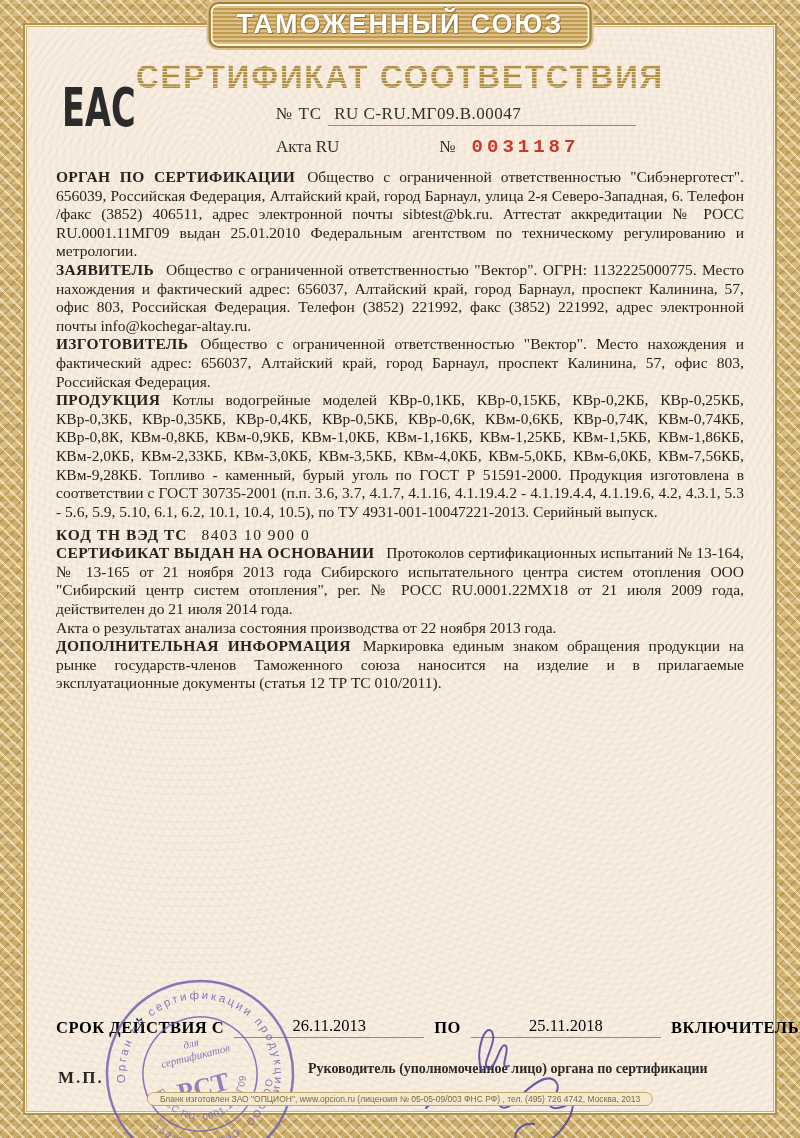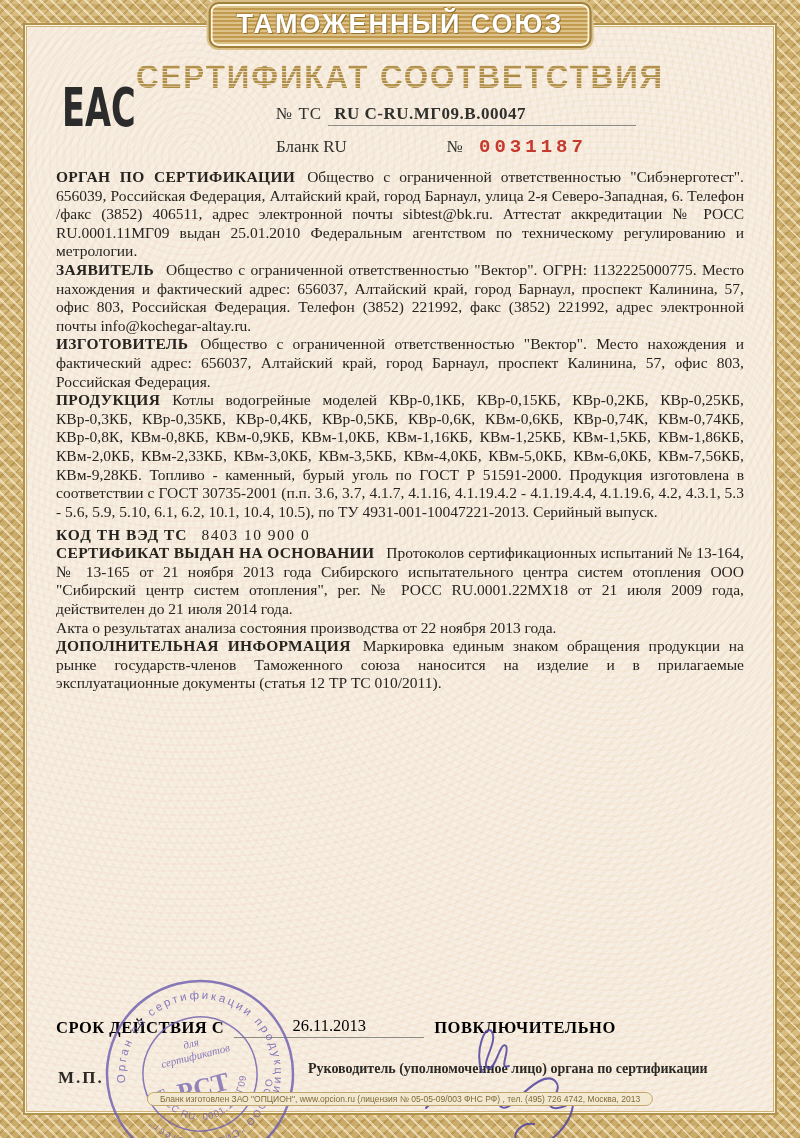--- a/index.html
+++ b/index.html
@@ -61,21 +61,21 @@
   @supports ((-webkit-background-clip:text) or (background-clip:text)){
     .title{
       background:repeating-linear-gradient(0deg,#a5854021 0 1px,#ab8b46 1px 3px,#d3b97e 3px 4px,#b2924e 4px 6px);
       -webkit-background-clip:text;background-clip:text;color:transparent;
     }
   }
   .numline{position:absolute;top:78px;left:244px;font-size:17px;color:#30302c;white-space:nowrap;}
   .numline .lbl{letter-spacing:1px;}
   .numline .val{
     display:inline-block;min-width:296px;margin-left:6px;padding:0 6px 1px;
-    border-bottom:1px solid #8d8d88;letter-spacing:.5px;font-weight:bold;
+    border-bottom:1px solid #8d8d88;letter-spacing:.5px;
   }
   .seriesline{position:absolute;top:110px;left:244px;font-size:17px;color:#30302c;white-space:nowrap;}
   .seriesline .no{margin-left:100px;}
   .serial{
     margin-left:16px;
     font-family:Liberation Mono, monospace;font-weight:bold;
     font-size:19px;letter-spacing:4px;color:#c53a2c;
   }
   
   .body{position:relative;padding:0 24px;color:#272420;}
@@ -130,21 +130,21 @@
   <div class="page">
 
     <div class="hdr">
       <div class="plaque">ТАМОЖЕННЫЙ СОЮЗ</div>
       <div class="eac">ЕАС</div>
       <div class="title">СЕРТИФИКАТ СООТВЕТСТВИЯ</div>
       <div class="numline">
         <span class="lbl">№ ТС</span><span class="val">RU C-RU.МГ09.В.00047</span>
       </div>
       <div class="seriesline">
-        <span>Бланк RU</span><span class="no">№</span><span class="serial">0031187</span>
+        <span>Акта RU</span><span class="no">№</span><span class="serial">0031187</span>
       </div>
     </div>
 
     <div class="body">
       <p class="sec m-organ"><b>ОРГАН ПО СЕРТИФИКАЦИИ</b><span>Общество с ограниченной ответственностью "Сибэнерготест". 656039, Российская Федерация, Алтайский край, город Барнаул, улица 2-я Северо-Западная, 6. Телефон /факс (3852) 406511, адрес электронной почты sibtest@bk.ru. Аттестат аккредитации № РОСС RU.0001.11МГ09 выдан 25.01.2010 Федеральным агентством по техническому регулированию и метрологии.</span></p>
 
       <p class="sec m-zayav"><b>ЗАЯВИТЕЛЬ</b><span>Общество с ограниченной ответственностью "Вектор". ОГРН: 1132225000775. Место нахождения и фактический адрес: 656037, Алтайский край, город Барнаул, проспект Калинина, 57, офис 803, Российская Федерация. Телефон (3852) 221992, факс (3852) 221992, адрес электронной почты info@kochegar-altay.ru.</span></p>
 
       <p class="sec m-izgot"><b>ИЗГОТОВИТЕЛЬ</b><span>Общество с ограниченной ответственностью "Вектор". Место нахождения и фактический адрес: 656037, Алтайский край, город Барнаул, проспект Калинина, 57, офис 803, Российская Федерация.</span></p>
 
@@ -157,20 +157,21 @@
       <p class="extra">Акта о результатах анализа состояния производства от 22 ноября 2013 года.</p>
 
       <p class="sec m-dop"><b>ДОПОЛНИТЕЛЬНАЯ ИНФОРМАЦИЯ</b><span>Маркировка единым знаком обращения продукции на рынке государств-членов Таможенного союза наносится на изделие и в прилагаемые эксплуатационные документы (статья 12 ТР ТС 010/2011).</span></p>
     </div>
 
     <div class="bottom">
       <div class="validity">
         <span class="vlbl">СРОК ДЕЙСТВИЯ С</span>
         <span class="dline">26.11.2013</span>
         <span class="vlbl">ПО</span>
+        <span class="dline">25.11.2018</span>
         <span class="vlbl">ВКЛЮЧИТЕЛЬНО</span>
       </div>
 
       <div class="sigrows">
         <div class="sigrow">
           <div class="role">Руководитель (уполномоченное лицо) органа по сертификации</div>
           <div class="signcol">
             <div class="line"></div>
             <div class="cap">(подпись)</div>
           </div>

